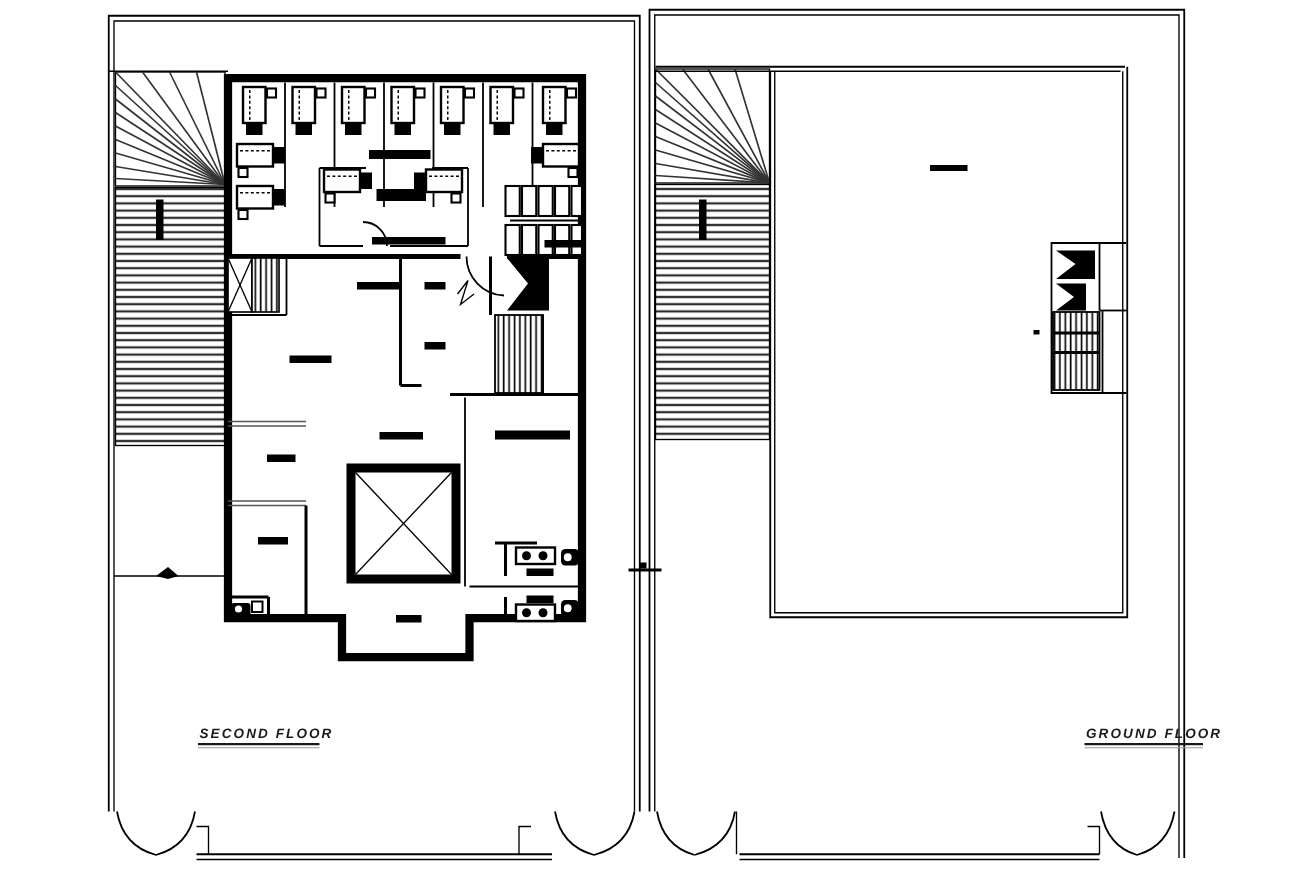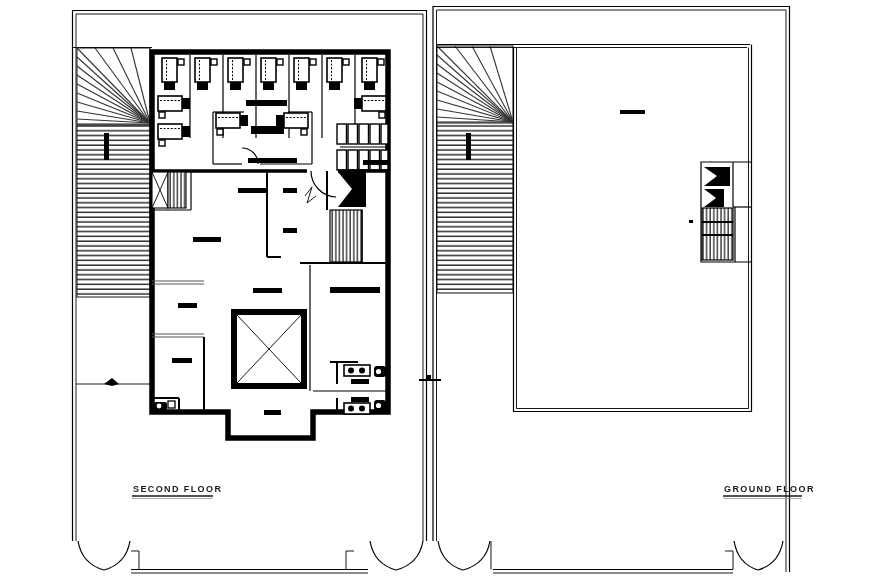--- a/index.html
+++ b/index.html
@@ -1,17 +1,17 @@
 <!DOCTYPE html>
 <html><head>
 <meta charset="utf-8">
 <style>
   html,body{margin:0;padding:0;background:#ffffff;}
   .stage{position:relative;width:870px;height:579px;background:#fff;overflow:hidden;
-         font-family:"Liberation Sans",sans-serif;}
+         font-family:"Liberation Sans",sans-serif;font-style:italic;}
   svg{display:block;}
   .plan-label{font-family:"Liberation Sans",sans-serif;font-weight:bold;font-size:9px;
               letter-spacing:1.4px;fill:#1a1a1a;}
   .thin{stroke:#000;stroke-width:1.2;fill:none;}
   .hair{stroke:#000;stroke-width:0.9;fill:none;}
   .wall{stroke:#000;stroke-width:2;fill:none;}
   .heavy{stroke:#000;stroke-width:5.5;fill:none;}
   .blk{fill:#000;stroke:none;}
   .gry{stroke:#555;stroke-width:1.1;fill:none;}
 </style>

